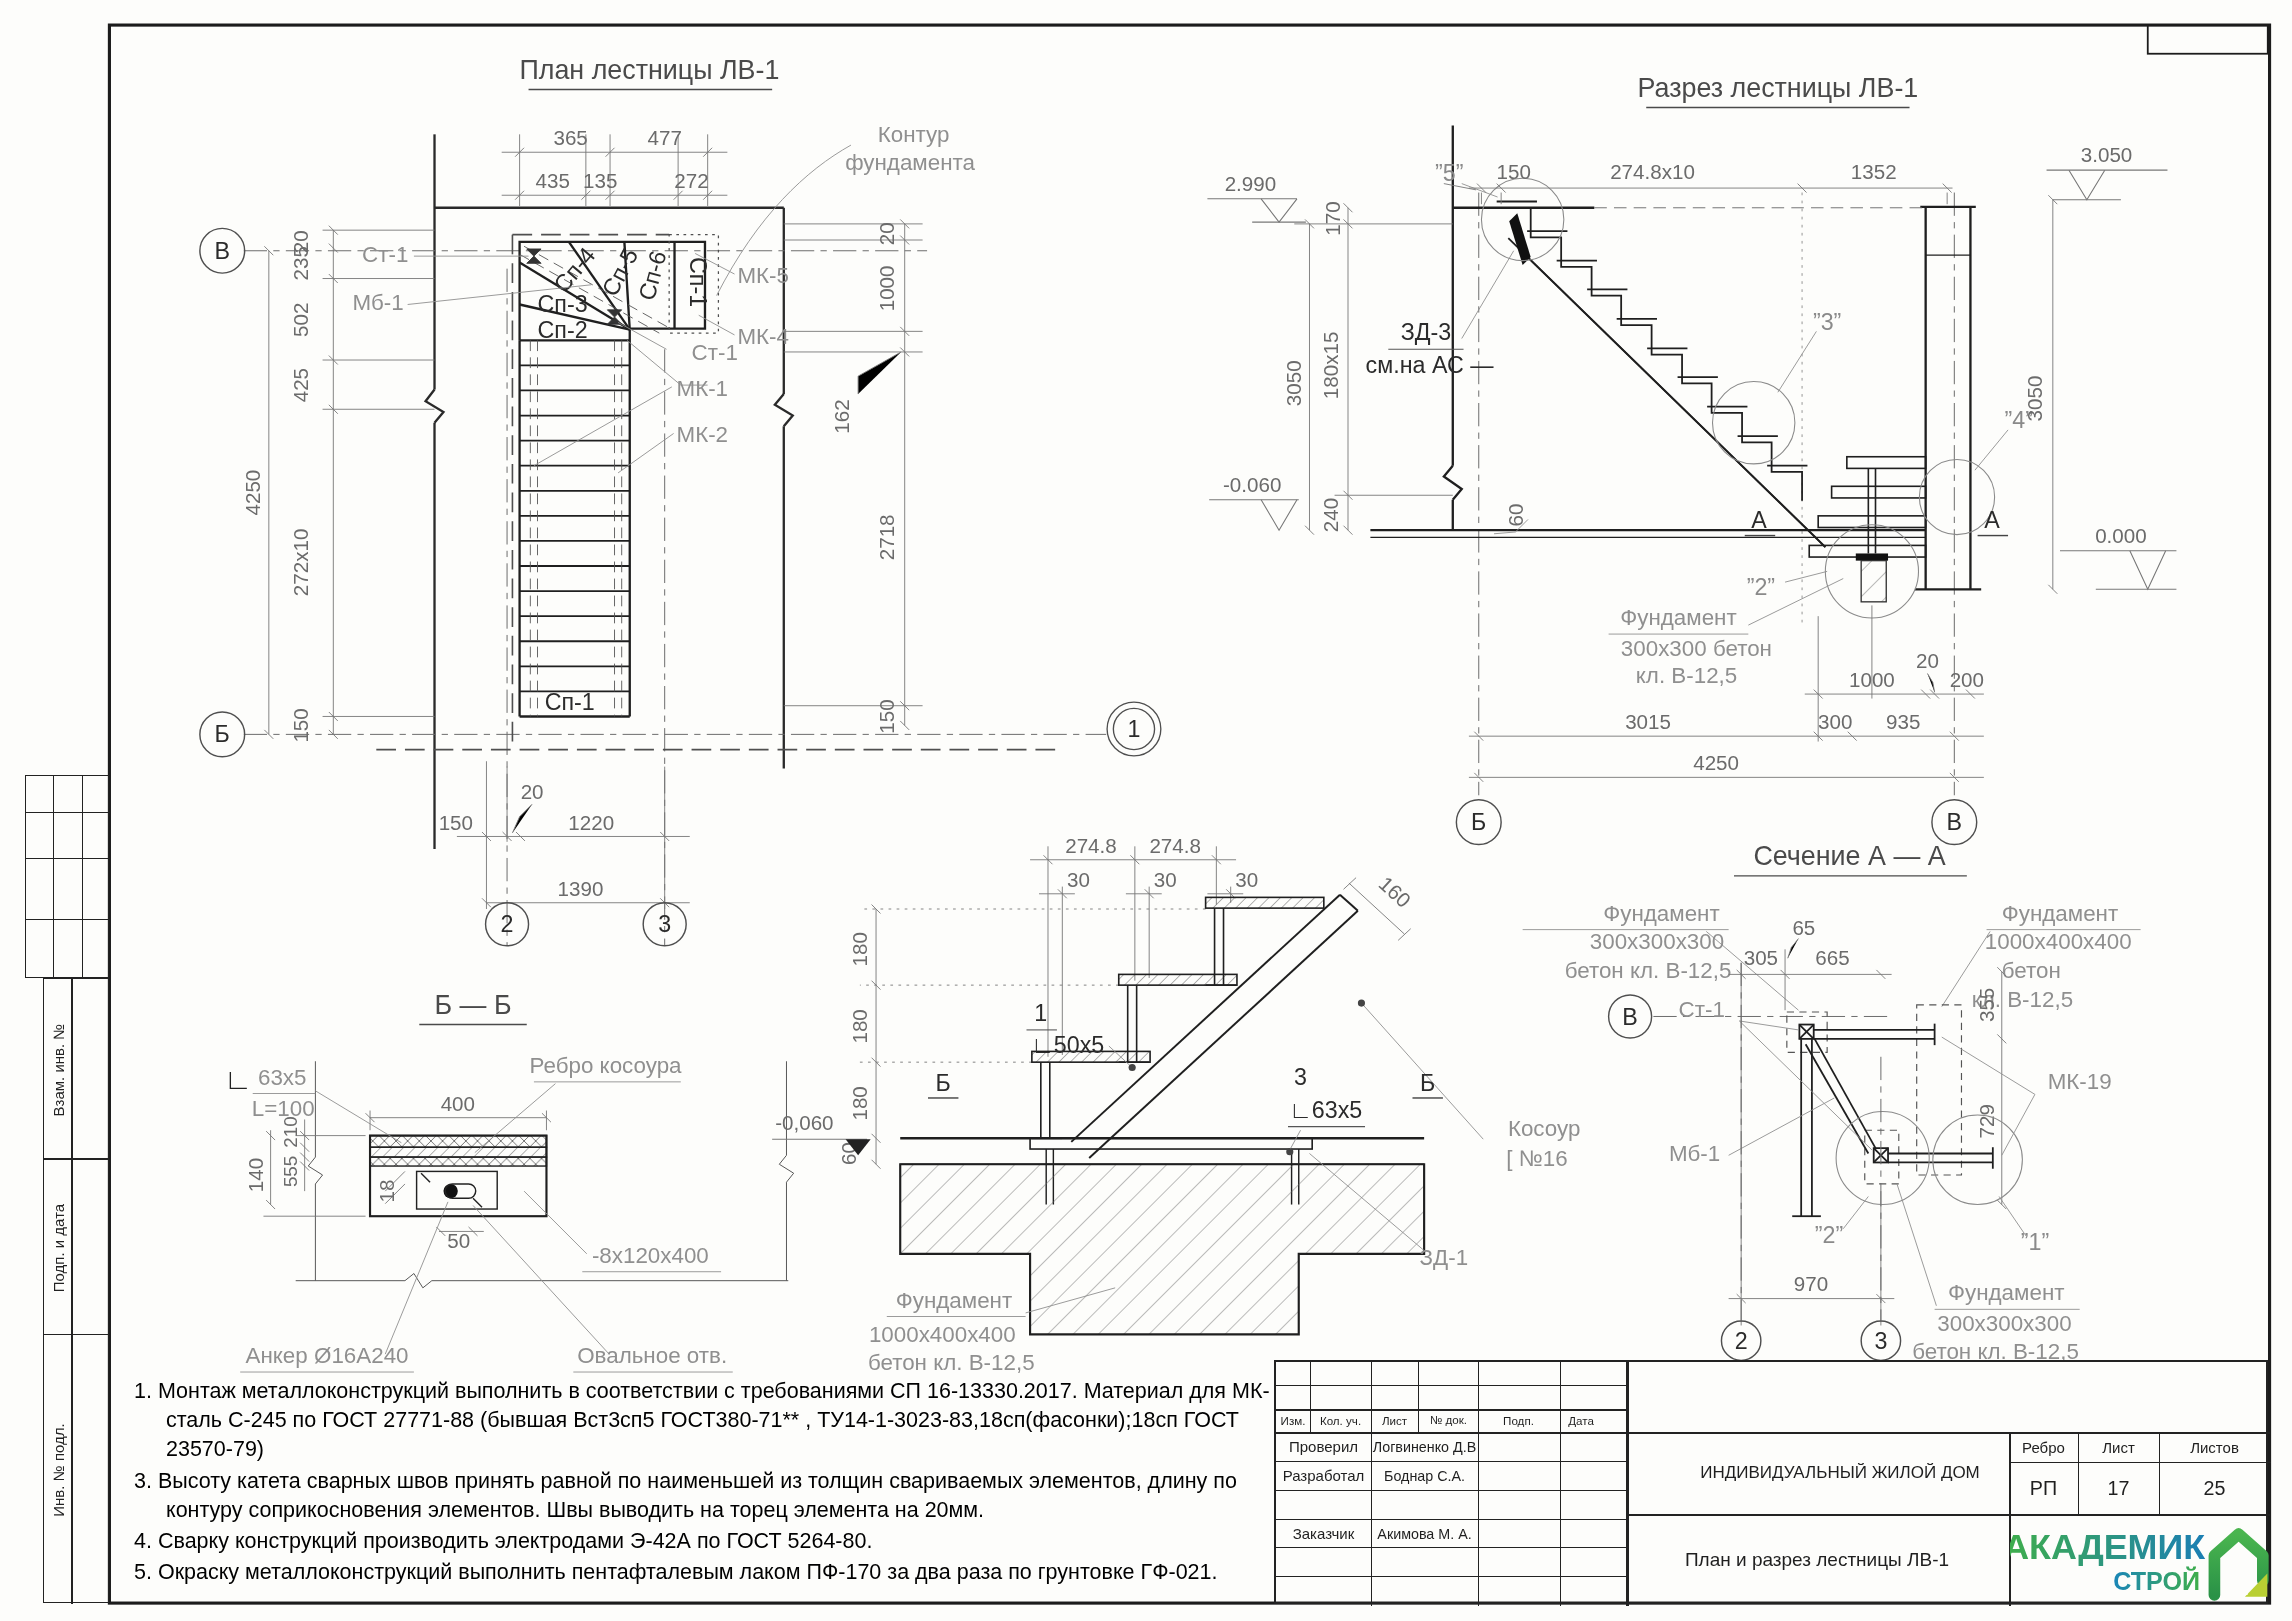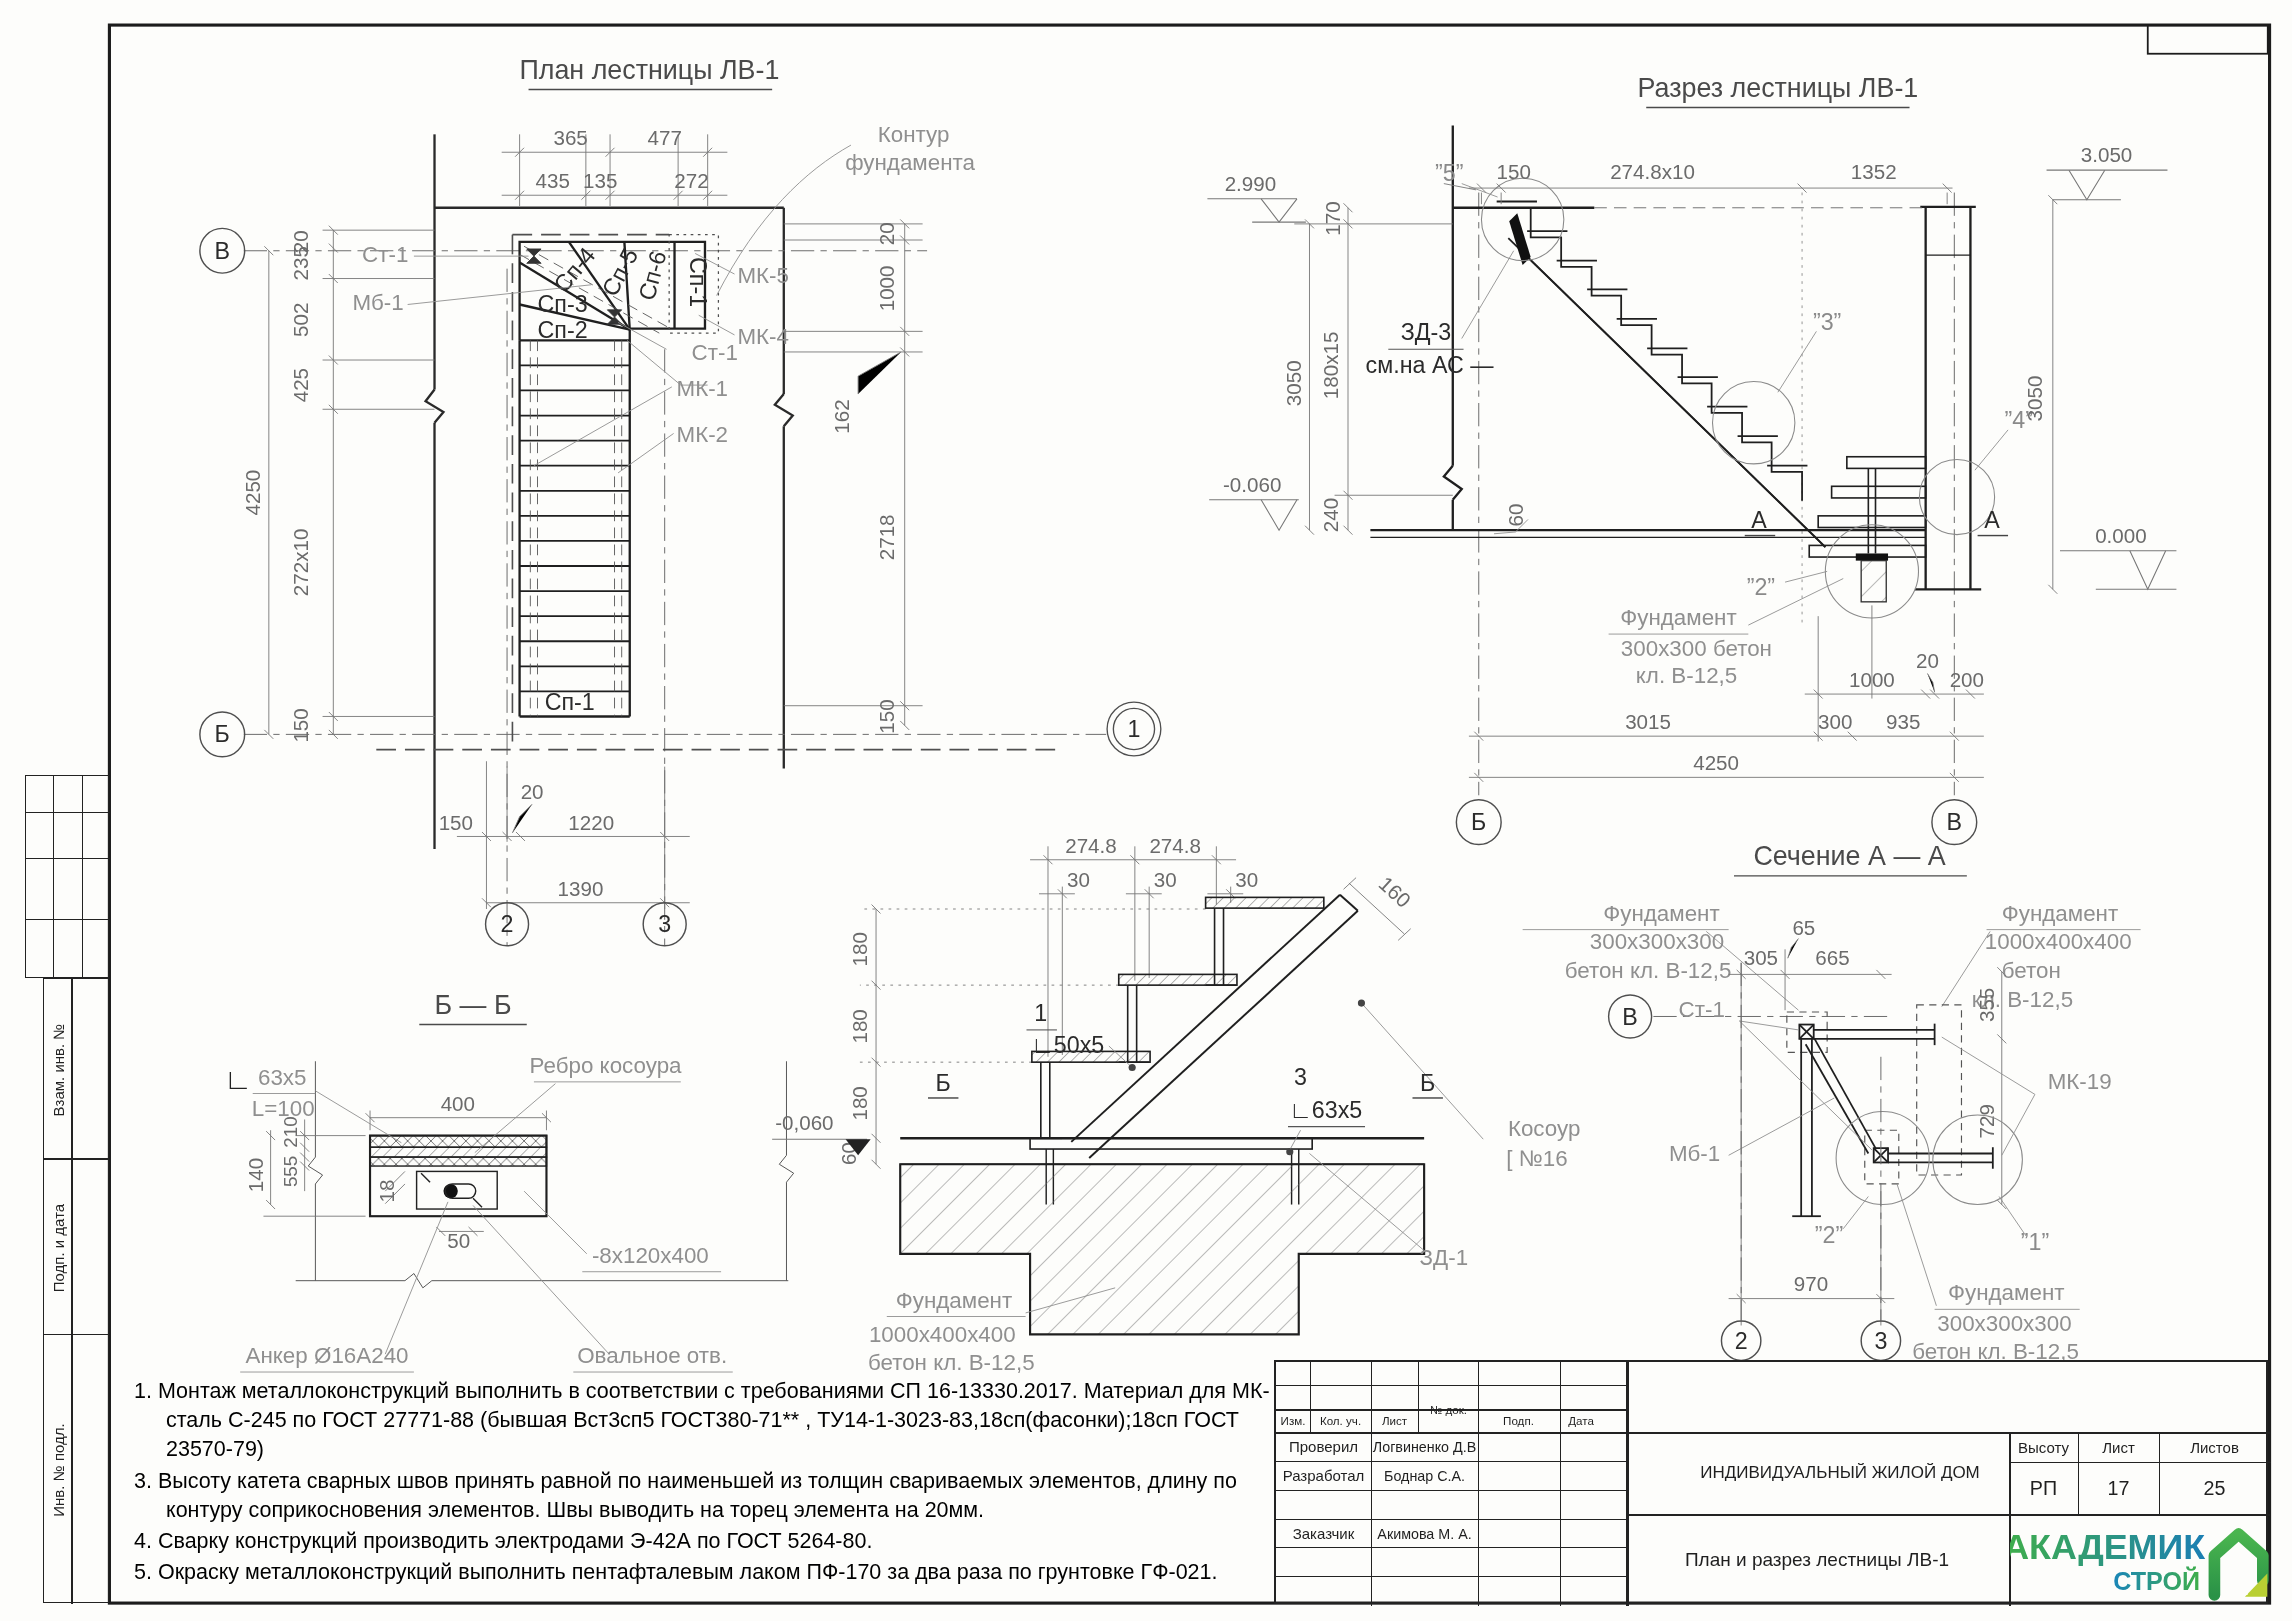--- a/index.html
+++ b/index.html
@@ -776,39 +776,39 @@
   <div class="cellline" style="left:0;top:214px;width:350px;height:0.9px;"></div>
   <div class="cellline" style="left:34px;top:0;width:0.9px;height:70px;"></div>
   <div class="cellline" style="left:95px;top:0;width:0.9px;height:244px;"></div>
   <div class="cellline" style="left:142px;top:0;width:0.9px;height:70px;"></div>
   <div class="cellline" style="left:202px;top:0;width:0.9px;height:244px;"></div>
   <div class="cellline" style="left:284px;top:0;width:0.9px;height:244px;"></div>
 
   <div class="tbtext" style="left:0;top:47px;width:34px;height:23px;font-size:11.6px;">Изм.</div>
   <div class="tbtext" style="left:34px;top:47px;width:61px;height:23px;font-size:11.6px;">Кол. уч.</div>
   <div class="tbtext" style="left:95px;top:47px;width:47px;height:23px;font-size:11.6px;">Лист</div>
-  <div class="tbtext" style="left:142px;top:36px;width:61px;height:23px;font-size:11.6px;">№ док.</div>
+  <div class="tbtext" style="left:142px;top:46px;width:61px;height:23px;font-size:11.6px;">№ док.</div>
   <div class="tbtext" style="left:202px;top:47px;width:81px;height:23px;font-size:11.6px;">Подп.</div>
   <div class="tbtext" style="left:284px;top:47px;width:42px;height:23px;font-size:11.6px;">Дата</div>
 
   <div class="tbtext" style="left:0;top:70px;width:95px;height:29px;font-size:15px;">Проверил</div>
   <div class="tbtext" style="left:95px;top:70px;width:107px;height:29px;font-size:14.3px;">Логвиненко Д.В</div>
   <div class="tbtext" style="left:0;top:99px;width:95px;height:29.6px;font-size:15px;">Разработал</div>
   <div class="tbtext" style="left:95px;top:99px;width:107px;height:29.6px;font-size:14.3px;">Боднар С.А.</div>
   <div class="tbtext" style="left:0;top:157px;width:95px;height:29px;font-size:15px;">Заказчик</div>
   <div class="tbtext" style="left:95px;top:157px;width:107px;height:29px;font-size:14.3px;">Акимова М. А.</div>
 
   <div class="cellline" style="left:350px;top:70px;width:644px;height:1.8px;"></div>
   <div class="cellline" style="left:350px;top:152px;width:644px;height:1.8px;"></div>
   <div class="cellline" style="left:733px;top:70px;width:1.8px;height:174px;"></div>
   <div class="cellline" style="left:802px;top:70px;width:0.9px;height:82px;"></div>
   <div class="cellline" style="left:883px;top:70px;width:0.9px;height:82px;"></div>
   <div class="cellline" style="left:733px;top:100px;width:262px;height:0.9px;"></div>
   <div class="tbtext" style="left:350px;top:70px;width:416px;height:82px;font-size:17px;font-weight:500;padding-left:12px;">ИНДИВИДУАЛЬНЫЙ ЖИЛОЙ ДОМ</div>
-  <div class="tbtext" style="left:733px;top:70px;width:69px;height:30px;font-size:15px;">Высоту</div>
+  <div class="tbtext" style="left:733px;top:70px;width:69px;height:30px;font-size:15px;">Ребро</div>
   <div class="tbtext" style="left:802px;top:70px;width:81px;height:30px;font-size:15px;">Лист</div>
   <div class="tbtext" style="left:883px;top:70px;width:111px;height:30px;font-size:15px;">Листов</div>
   <div class="tbtext" style="left:733px;top:100px;width:69px;height:52px;font-size:19.7px;">РП</div>
   <div class="tbtext" style="left:802px;top:100px;width:81px;height:52px;font-size:19.7px;">17</div>
   <div class="tbtext" style="left:883px;top:100px;width:111px;height:52px;font-size:19.7px;">25</div>
   <div class="tbtext" style="left:350px;top:152px;width:382px;height:91px;font-size:19px;">План и разрез лестницы ЛВ-1</div>
 
   <div class="abs" style="left:734px;top:154px;width:260px;height:88px;">
     <svg width="260" height="88" viewBox="0 0 290 98">
       <defs>

